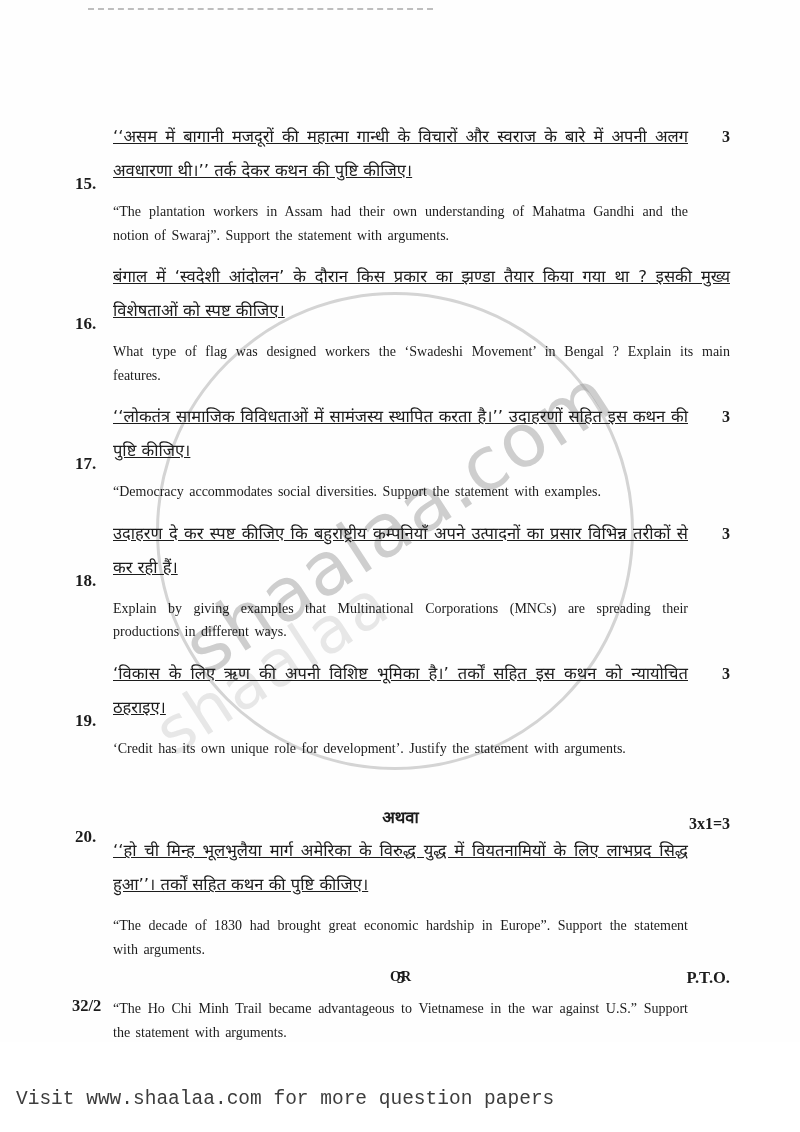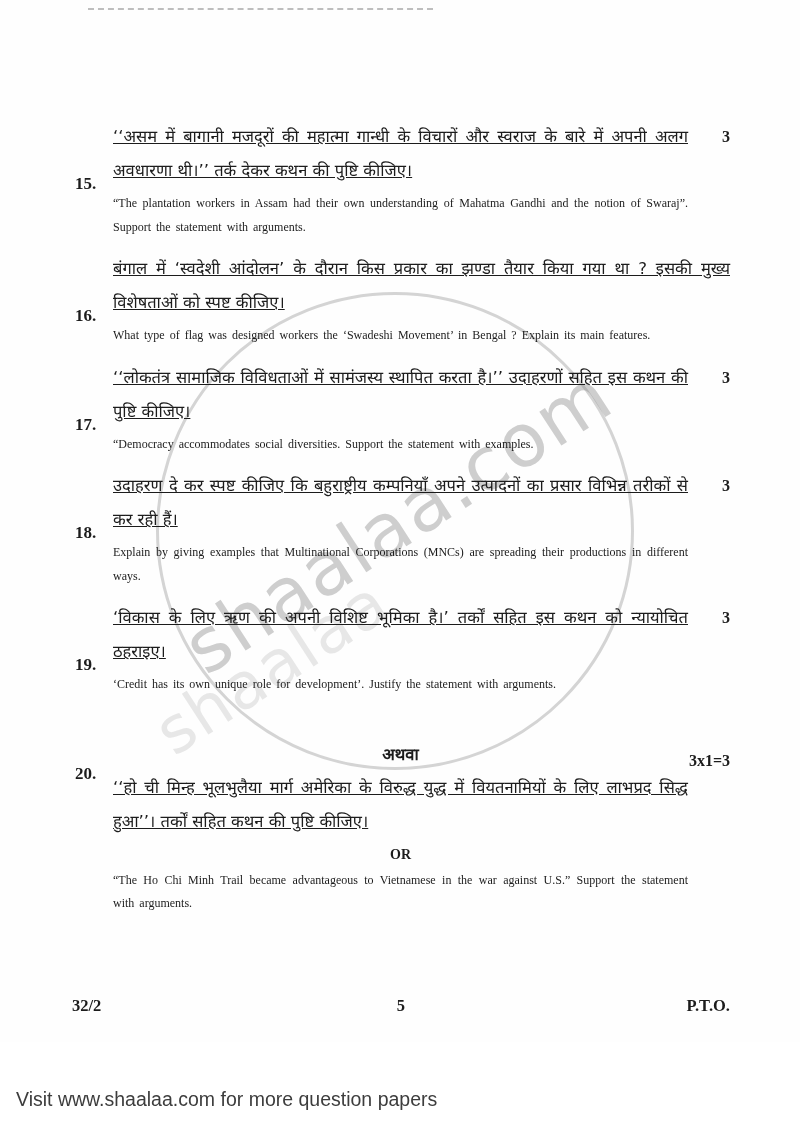--- a/index.html
+++ b/index.html
@@ -73,22 +73,22 @@
   .qmarks.second-line { padding-top: 34px; }
   .hindi {
     margin: 0;
     font-family: "DejaVu Sans", sans-serif;
     font-size: 16.5px;
     line-height: 34px;
     text-align: justify;
     text-decoration: underline;
   }
   .english {
-    margin: 4px 0 0 0;
-    font-size: 12px;
+    margin: 12px 0 0 0;
+    font-size: 14px;
     line-height: 23.5px;
     word-spacing: 2px;
     text-align: justify;
   }
   .alt-label {
     margin: 8px 0 6px 0;
     text-align: center;
     font-weight: bold;
   }
   .alt-label.hindi-label { font-family: Liberation Serif, serif; font-size: 16.5px; margin-top: 32px; }
@@ -96,27 +96,27 @@
   
   .footer {
     position: absolute;
     left: 0; right: 0; bottom: 26px;
     display: flex;
     padding: 0 70px 0 72px;
     font-weight: bold;
     font-size: 16.5px;
     z-index: 1;
   }
-  .footer .f-left   { flex: 1; text-align: left; }
+  .footer .f-left   { flex: 1; text-align: left; margin-top: 28px; }
   .footer .f-center { flex: 1; text-align: center; }
   .footer .f-right  { flex: 1; text-align: right; }
   
   .bottom-note {
     padding: 46px 9px 0 16px;
-    font-family: Liberation Sans, sans-serif;
+    font-family: Liberation Mono, monospace;
     font-size: 19.5px;
     color: #3d3d3d;
   }
 </style>
 </head>
 <body>
 
 <div class="page">
 
   <div class="scan-marks"></div>
@@ -171,20 +171,21 @@
         <p class="english">‘Credit has its own unique role for development’.  Justify the statement with arguments.</p>
       </div>
       <div class="qmarks">3</div>
     </div>
 
     <div class="question">
       <div class="qnum">20.</div>
       <div class="qbody">
         <p class="alt-label hindi-label">अथवा</p>
         <p class="hindi">‘‘हो ची मिन्ह भूलभुलैया मार्ग अमेरिका के विरुद्ध युद्ध में वियतनामियों के लिए लाभप्रद सिद्ध हुआ’’।  तर्कों सहित कथन की पुष्टि कीजिए।</p>
+        <p class="english">“The decade of 1830 had brought great economic hardship in Europe”.  Support the statement with arguments.</p>
         <p class="alt-label english-label">OR</p>
         <p class="english">“The Ho Chi Minh Trail became advantageous to Vietnamese in the war against U.S.”  Support the statement with arguments.</p>
       </div>
       <div class="qmarks second-line">3x1=3</div>
     </div>
 
   </div>
 
   <div class="footer">
     <span class="f-left">32/2</span>

